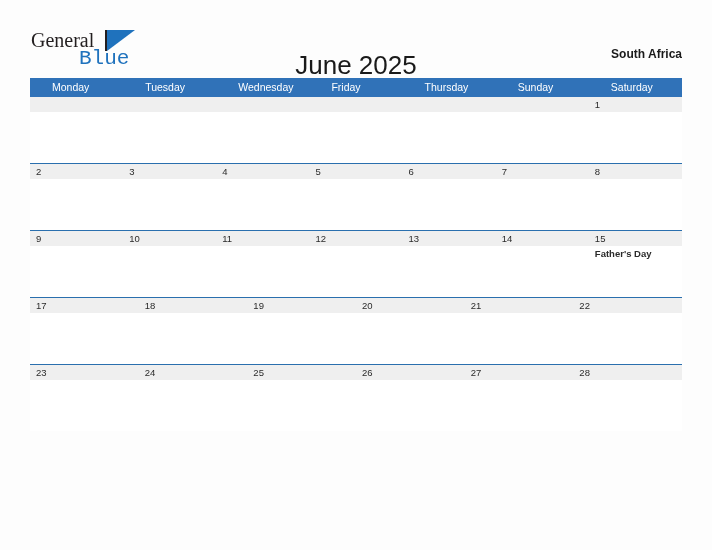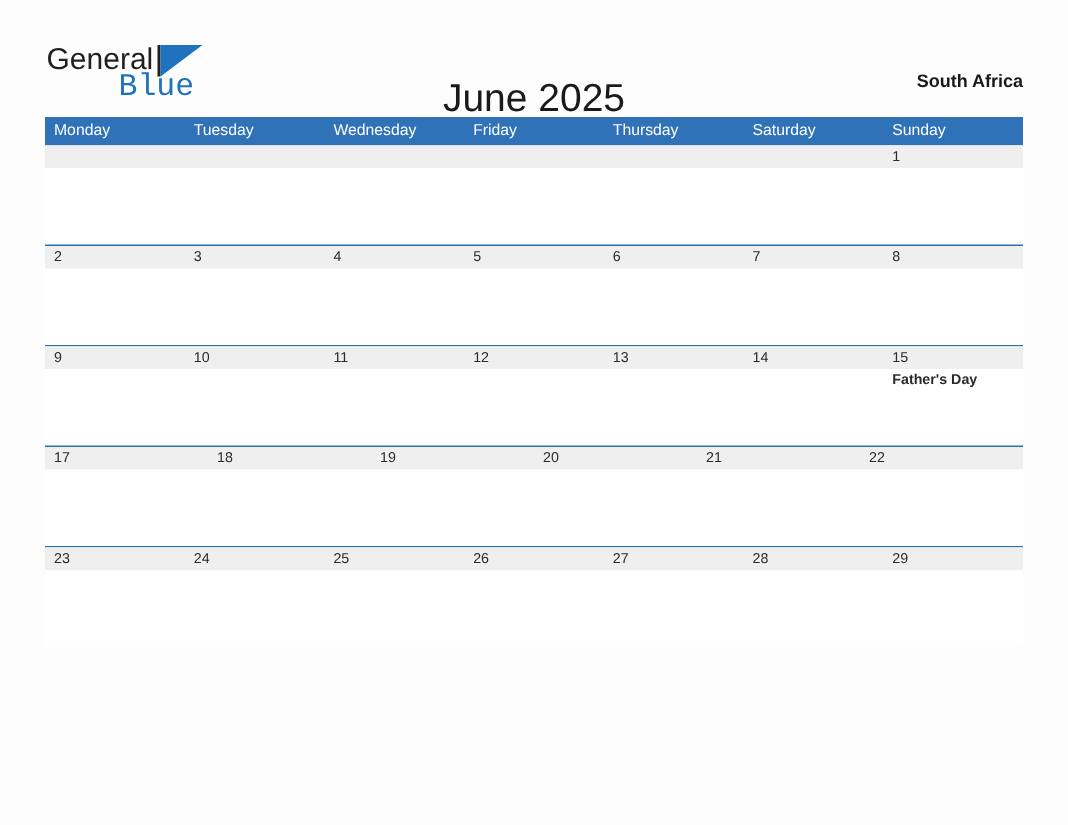--- a/index.html
+++ b/index.html
@@ -39,21 +39,21 @@
     height: 44px;
   }
   .logo-general {
     position: absolute;
     left: 0;
     top: 0;
     font-size: 20px;
     line-height: 22px;
     color: #231f20;
     letter-spacing: 0px;
-    font-family: Liberation Sans, sans-serif;
+    font-family: Liberation Serif, serif;
   }
   .logo-bar {
     position: absolute;
     left: 74px;
     top: 1px;
     width: 2px;
     height: 21px;
     background: #231f20;
   }
   .logo-flag {
@@ -112,21 +112,21 @@
     display: flex;
     width: 652px;
     height: 19px;
     background: #3072b8;
   }
   .weekday {
     flex: 1 1 0;
     color: #ffffff;
     font-size: 10.5px;
     line-height: 19px;
-    padding-left: 6px;
+    padding-left: 22px;
     box-sizing: border-box;
     font-family: "Liberation Sans", sans-serif;
     white-space: nowrap;
     overflow: hidden;
   }
 
   .week {
     position: relative;
     width: 652px;
     border-top: 1.5px solid #2a6fae;
@@ -213,22 +213,22 @@
   </div>
 
   <div class="calendar">
 
     <div class="weekdays" id="weekday-row">
         <div class="weekday">Monday</div>
         <div class="weekday">Tuesday</div>
         <div class="weekday">Wednesday</div>
         <div class="weekday">Friday</div>
         <div class="weekday">Thursday</div>
+        <div class="weekday">Sunday</div>
         <div class="weekday">Saturday</div>
-        <div class="weekday">Sunday</div>
       </div>
 
     <div id="weeks-container">
         <div class="week">
           <div class="daynum-band"></div>
           <div class="week-inner">
             <div class="day empty">
               <span class="daynum"></span>
             </div>
             <div class="day empty">
@@ -343,22 +343,19 @@
             </div>
             <div class="day">
               <span class="daynum">26</span>
             </div>
             <div class="day">
               <span class="daynum">27</span>
             </div>
             <div class="day">
               <span class="daynum">28</span>
             </div>
-            <div class="day">
-              <span class="daynum">29</span>
-            </div>
           </div>
         </div>
       </div>
 
   </div>
 
 </div>
 
 </body></html>

